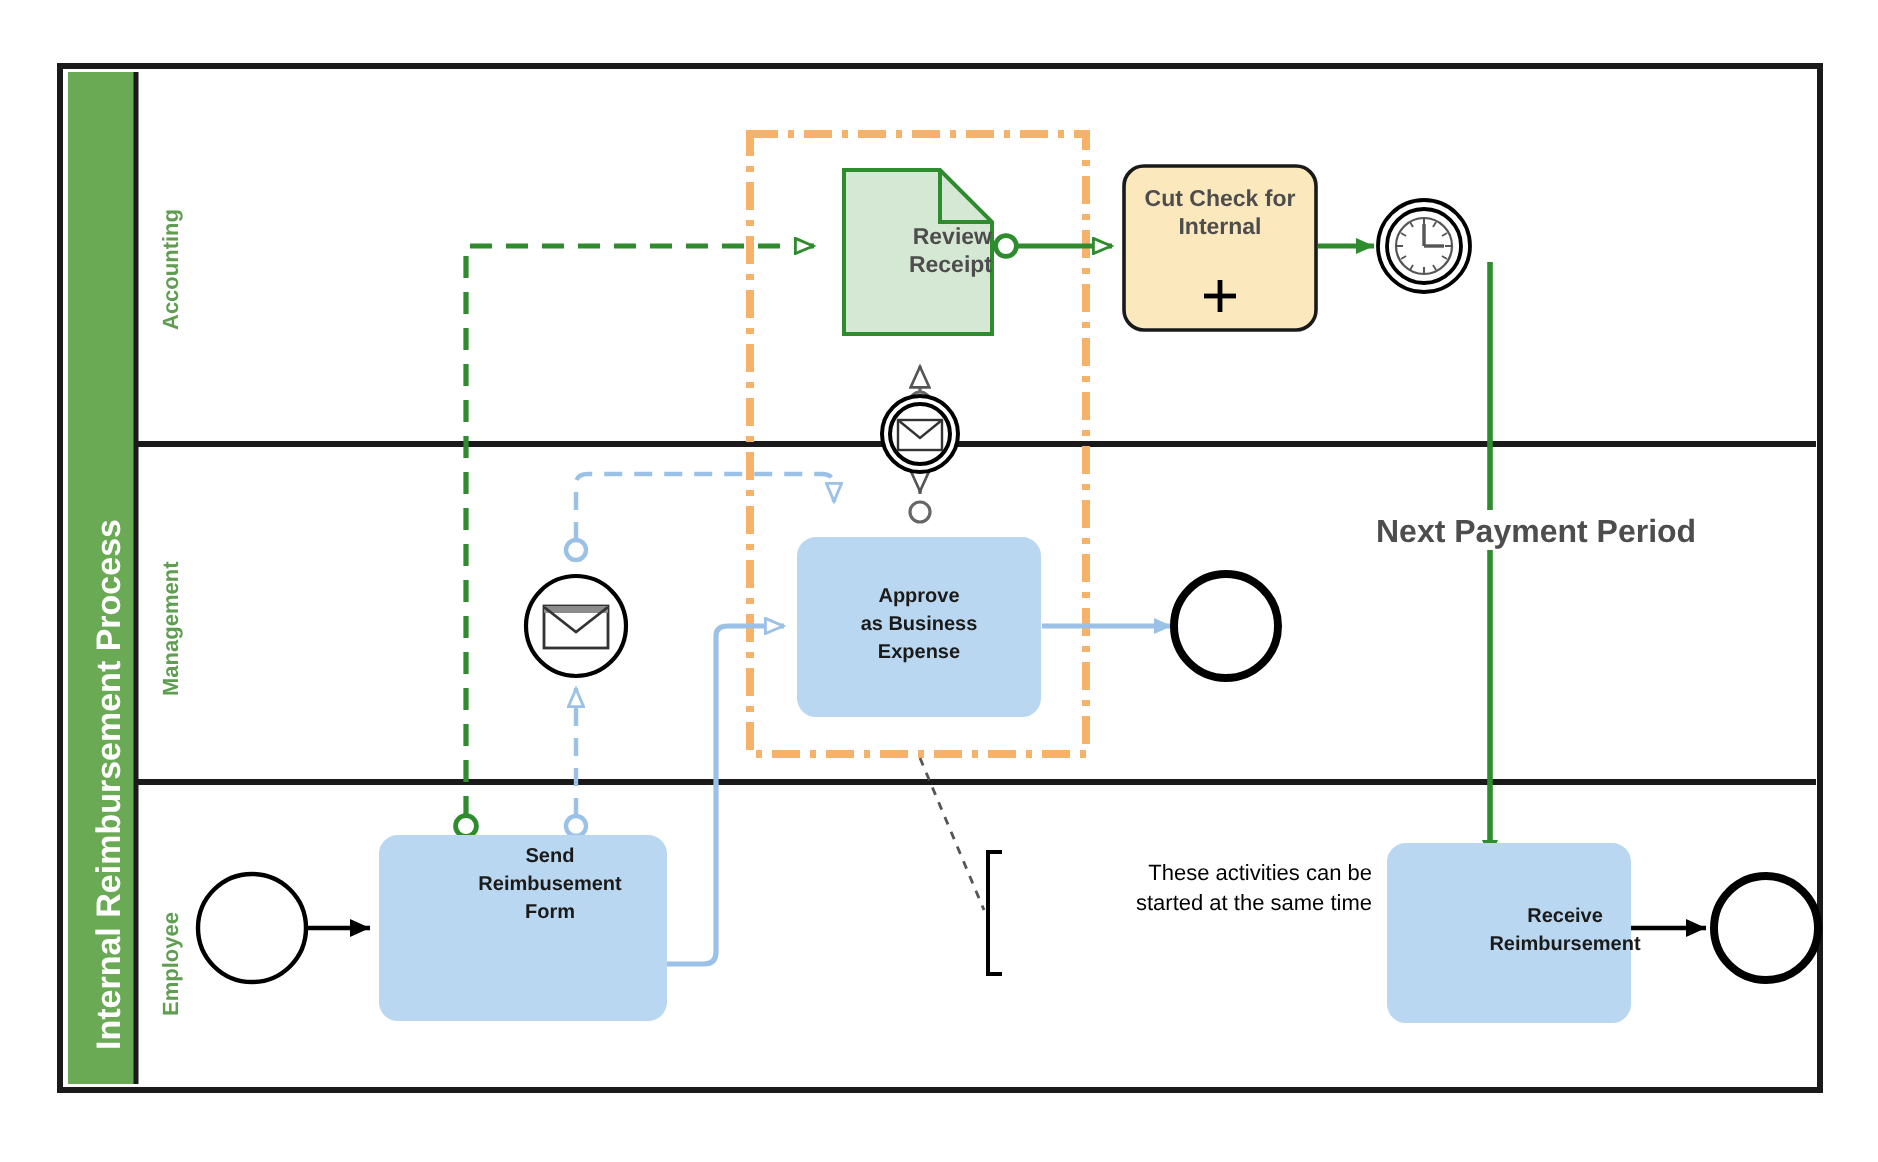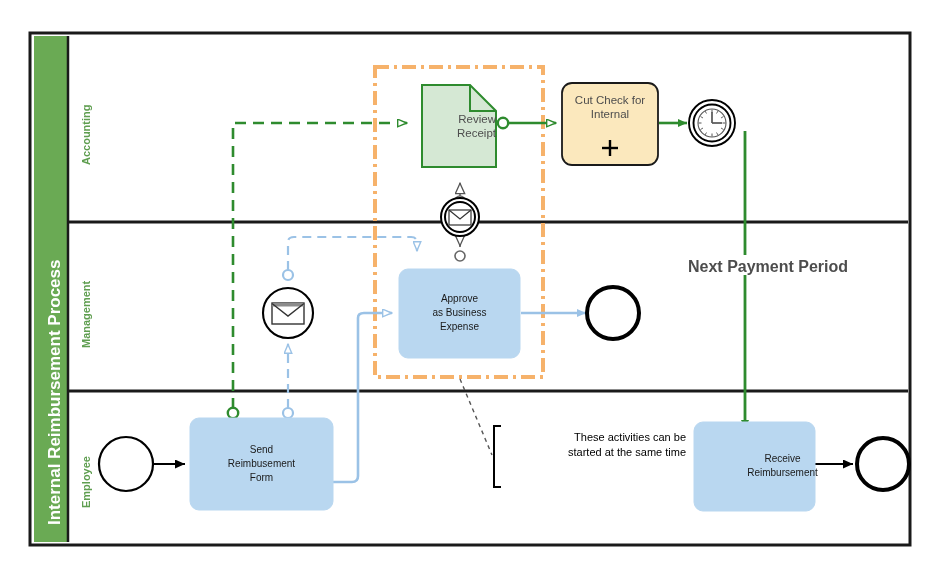--- a/index.html
+++ b/index.html
@@ -1,21 +1,21 @@
 <!DOCTYPE html>
 <html><head>
 <meta charset="utf-8">
 <style>
   html,body{margin:0;padding:0;background:#ffffff;}
   body{width:939px;height:581px;overflow:hidden;
        font-family:"Liberation Sans", sans-serif;}
   #stage{position:relative;width:939px;height:581px;}
   #stage svg{position:absolute;left:0;top:0;}
   .lbl{position:absolute;font-family:"Liberation Sans", sans-serif;
-       font-weight:normal;text-align:center;color:#1a1a1a;}
+       font-weight:bold;text-align:center;color:#1a1a1a;}
   .pool-title{position:absolute;color:#ffffff;font-weight:bold;font-size:17px;
        letter-spacing:0px;white-space:nowrap;transform-origin:0 0;}
   .lane-title{position:absolute;color:#5f9e50;font-weight:bold;font-size:11px;
        white-space:nowrap;transform-origin:0 0;}
   .task-lbl{font-size:10px;line-height:14px;color:#1a1a1a;}
   .task-lbl-dark{font-size:11.5px;line-height:14px;color:#4d4d4d;}
   .flow-lbl{font-size:16px;color:#4d4d4d;font-weight:bold;white-space:nowrap;}
   .anno-lbl{font-size:11px;font-weight:normal;color:#000;line-height:15px;
        text-align:right;white-space:nowrap;}
 </style>
@@ -179,21 +179,21 @@
       <path d="M460,379 L492,455" fill="none" stroke="#555555" stroke-width="1.4" stroke-dasharray="4 4"></path>
     </g>
   </svg>
 
   <div class="pool-title" style="left:45px; top:525px; transform:rotate(-90deg);">Internal Reimbursement Process</div>
 
   <div class="lane-title" style="left:80px; top:165px; transform:rotate(-90deg);">Accounting</div>
   <div class="lane-title" style="left:80px; top:348px; transform:rotate(-90deg);">Management</div>
   <div class="lane-title" style="left:80px; top:508px; transform:rotate(-90deg);">Employee</div>
 
-  <div class="lbl task-lbl" style="left:190px; top:443px; width:143px;">
+  <div class="lbl task-lbl" style="left:190px; top:422px; width:170px;">
     <div>Send</div>
     <div>Reimbusement</div>
     <div>Form</div>
   </div>
 
   <div class="lbl task-lbl-dark" style="left:422px; top:112px; width:74px;text-align:right;">
     <div>Review</div>
     <div>Receipt</div>
   </div>
 

